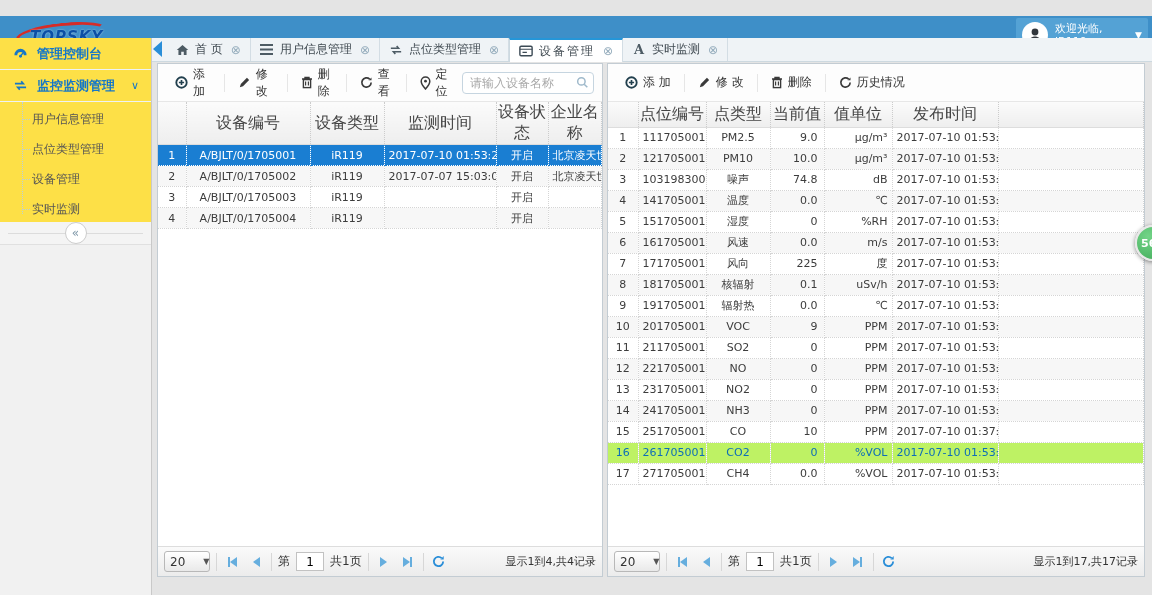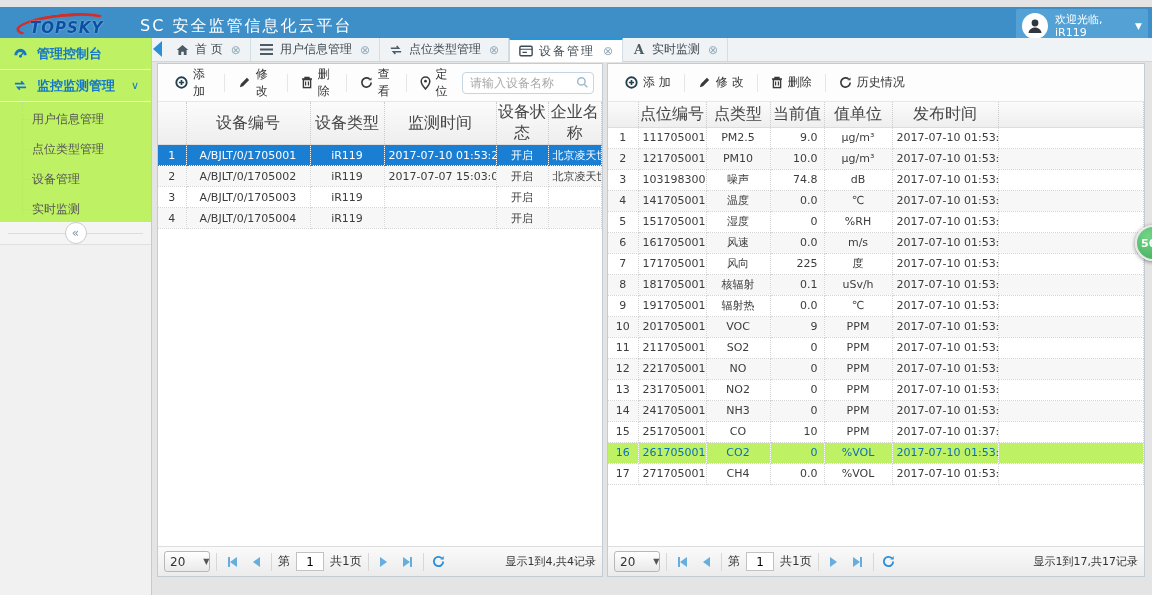--- a/index.html
+++ b/index.html
@@ -1,20 +1,20 @@
 <!DOCTYPE html>
 <html><head>
 <meta charset="utf-8">
 <style>
   * { margin:0; padding:0; box-sizing:border-box; }
   html,body { width:1152px; height:595px; overflow:hidden;
     font-family:"DejaVu Sans","Liberation Sans",sans-serif; font-size:12px; color:#333; background:#e4e4e4; }
 
   
-  .header { position:absolute; left:0; top:7px; width:1152px; height:34px; background:#3e8fc8; }
+  .header { position:absolute; left:0; top:16px; width:1152px; height:34px; background:#3e8fc8; }
   .logo { position:absolute; left:16px; top:3px; width:104px; height:32px; }
   .logo .swoosh { position:absolute; left:0; top:4px; width:92px; height:22px;
     border:3px solid transparent; border-top:3px solid #d62c28; border-left:3px solid #d62c28;
     border-radius:50% 50% 0 50%; transform:rotate(-6deg); }
   .logo .logo-text { position:absolute; left:14px; top:9px; font-style:italic; font-weight:bold;
     font-size:15px; letter-spacing:1px; color:#0b4fa5; text-shadow:0 0 2px rgba(255,255,255,.55); }
   .app-title { position:absolute; left:140px; top:9px; color:#fff; font-size:16px; letter-spacing:2px; }
   .user-box { position:absolute; right:4px; top:2px; width:132px; height:34px; background:#54a2d5;
     border-radius:2px; display:flex; align-items:center; padding:0 6px; cursor:pointer; }
   .avatar { width:26px; height:26px; border-radius:50%; background:#fff; display:flex;
@@ -30,21 +30,21 @@
   .tab { display:flex; align-items:center; gap:6px; padding:0 9px; border-right:1px solid #d3dde4;
     color:#414b52; cursor:pointer; background:transparent; position:relative; }
   .tab .ticon { width:14px; height:13px; display:inline-flex; align-items:center; justify-content:center; color:#4d5b64; }
   .tab .tclose { font-size:12px; color:#93abbb; margin-left:2px; line-height:1; }
   .tab.active { background:#fff; border-top:2px solid #2596d8; border-left:1px solid #cdd9e0;
     margin-bottom:-1px; padding-top:0; }
   .tab.active .tlabel { letter-spacing:2px; }
   .ticon-A { font-weight:bold; font-size:13px; font-family:"DejaVu Serif","Liberation Serif",serif; }
 
   
-  .sidebar { position:absolute; left:0; top:38px; width:152px; height:557px; background:#bef264;
+  .sidebar { position:absolute; left:0; top:38px; width:152px; height:557px; background:#fde047;
     border-right:1px solid #c9c9c9; }
   .side-group { height:32px; display:flex; align-items:center; padding-left:13px; gap:9px;
     color:#1577c8; font-weight:bold; font-size:13px; border-bottom:1px solid #eef2f5; cursor:pointer; }
   .side-group .chev { margin-left:auto; margin-right:12px; font-weight:normal; font-size:11px; color:#1577c8; }
   .side-sub { position:relative; padding:2px 0; }
   .side-sub:before { content:""; position:absolute; left:22px; top:0; bottom:12px; border-left:1px dotted #b9cfdd; }
   .side-sub-item { height:30px; line-height:30px; padding-left:32px; color:#555; font-size:12px;
     cursor:pointer; position:relative; }
   .side-sub-item:before { content:""; position:absolute; left:22px; top:15px; width:8px; border-top:1px dotted #b9cfdd; }
   .side-collapse { position:absolute; left:0; top:184px; width:151px; height:22px; background:#f4f4f4;
@@ -92,21 +92,21 @@
   #device-table th:nth-child(5), #device-table td:nth-child(5) { width:52px; }
   #device-table td:nth-child(6) { text-align:left; }
   
   #point-table th:nth-child(1), #point-table td:nth-child(1) { width:30px; }
   #point-table th:nth-child(2), #point-table td:nth-child(2) { width:68px; }
   #point-table th:nth-child(3), #point-table td:nth-child(3) { width:64px; }
   #point-table th:nth-child(4), #point-table td:nth-child(4) { width:54px; }
   #point-table th:nth-child(5), #point-table td:nth-child(5) { width:68px; }
   #point-table th:nth-child(6), #point-table td:nth-child(6) { width:106px; }
   #point-table td:nth-child(4) { text-align:right; padding-right:6px; }
-  #point-table td:nth-child(5) { text-align:center;margin-top:32px; }
+  #point-table td:nth-child(5) { text-align:right;margin-top:32px; }
   #point-table td:nth-child(6) { text-align:left; }
 
   
   .pager { height:30px; flex:none; border-top:1px solid #ddd; background:linear-gradient(#fafafa,#ececec);
     display:flex; align-items:center; padding:0 6px; gap:6px; font-size:12px; }
   .psel { display:inline-flex; align-items:center; justify-content:space-between; width:46px; height:21px;
     border:1px solid #b8b8b8; border-radius:3px; background:linear-gradient(#fff,#e9e9e9); padding:0 5px; cursor:pointer;gap:18px; }
   .psel .pcaret { font-size:8px; color:#555; }
   .pgsep { width:1px; height:18px; background:#d7d7d7; }
   .pbtn { width:18px; height:18px; display:inline-flex; align-items:center; justify-content:center; cursor:pointer; }
@@ -127,21 +127,20 @@
   svg { display:block; }
 </style>
 </head>
 <body>
 
 <div class="header">
   <div class="logo">
     <div class="swoosh"></div>
     <div class="logo-text">TOPSKY</div>
   </div>
-  <div class="app-title">SC 安全监管信息化云平台</div>
   <div class="user-box">
     <div class="avatar">
       <svg width="18" height="18" viewBox="0 0 18 18">
         <circle cx="9" cy="6" r="3.4" fill="#32373d"></circle>
         <path d="M2.5 16c.7-4 4-5.4 6.5-5.4s5.8 1.4 6.5 5.4z" fill="#32373d"></path>
       </svg>
     </div>
     <div class="user-text">
       <div>欢迎光临,</div>
       <div>iR119</div>

